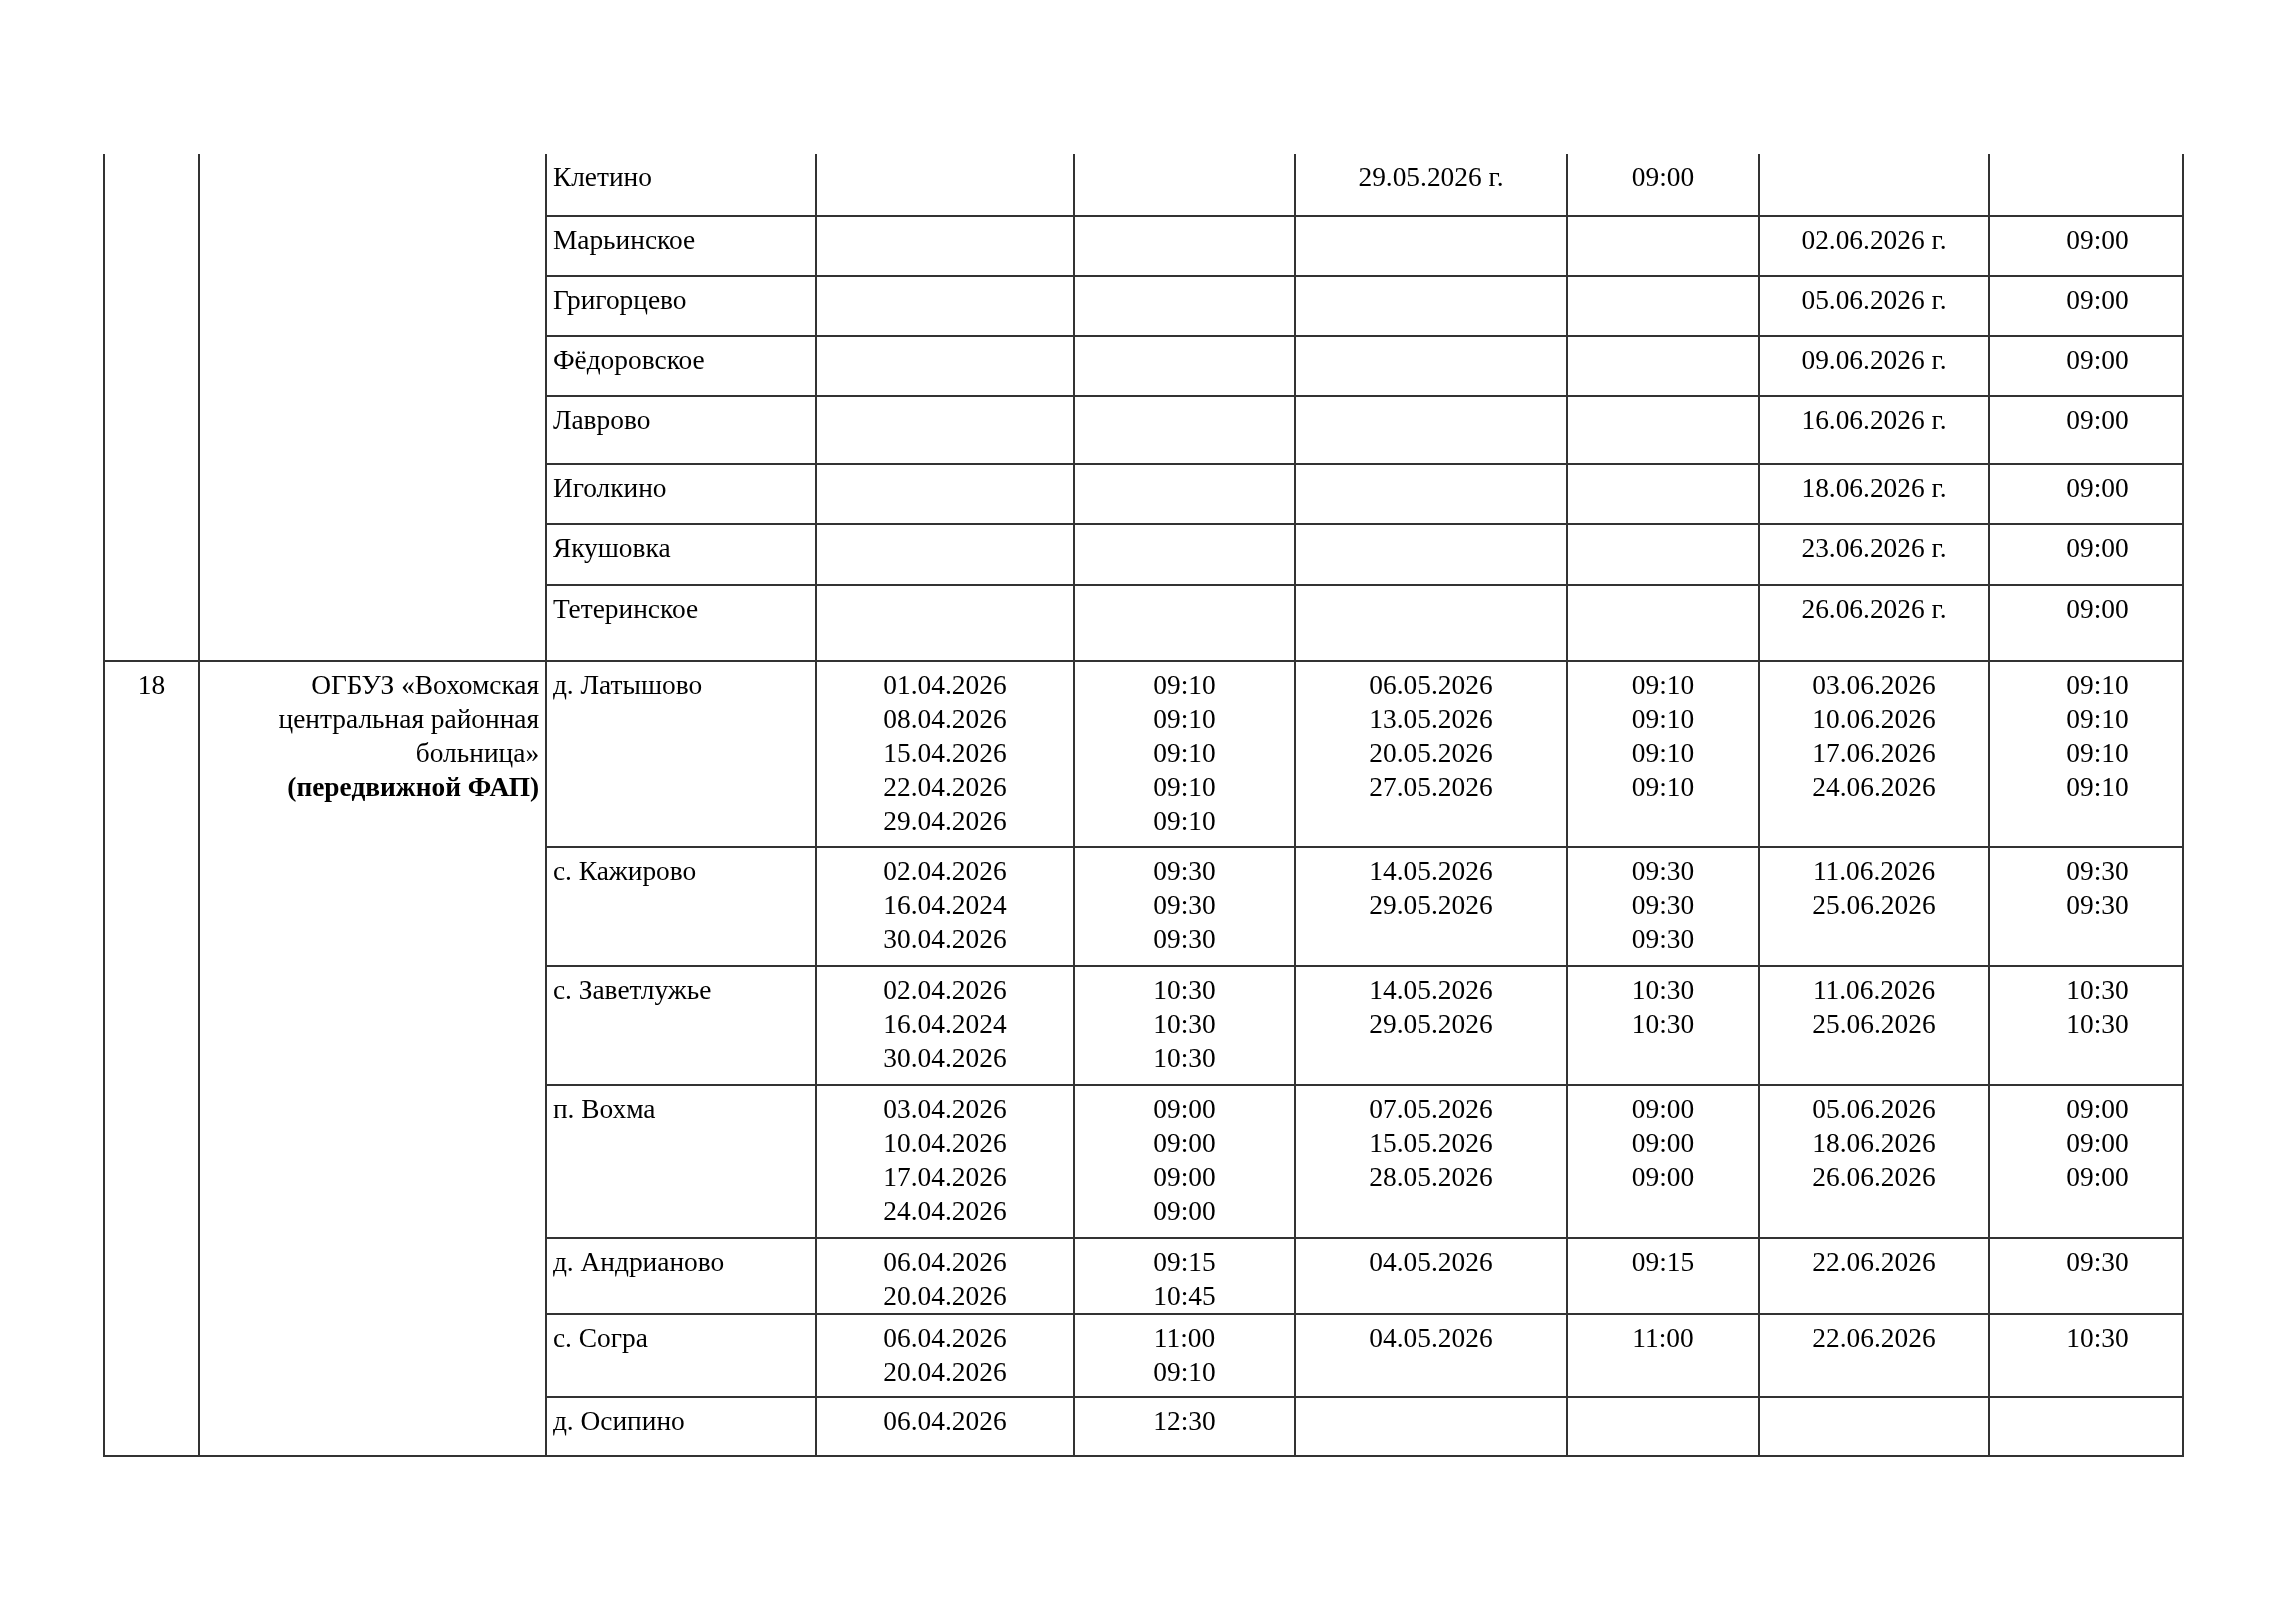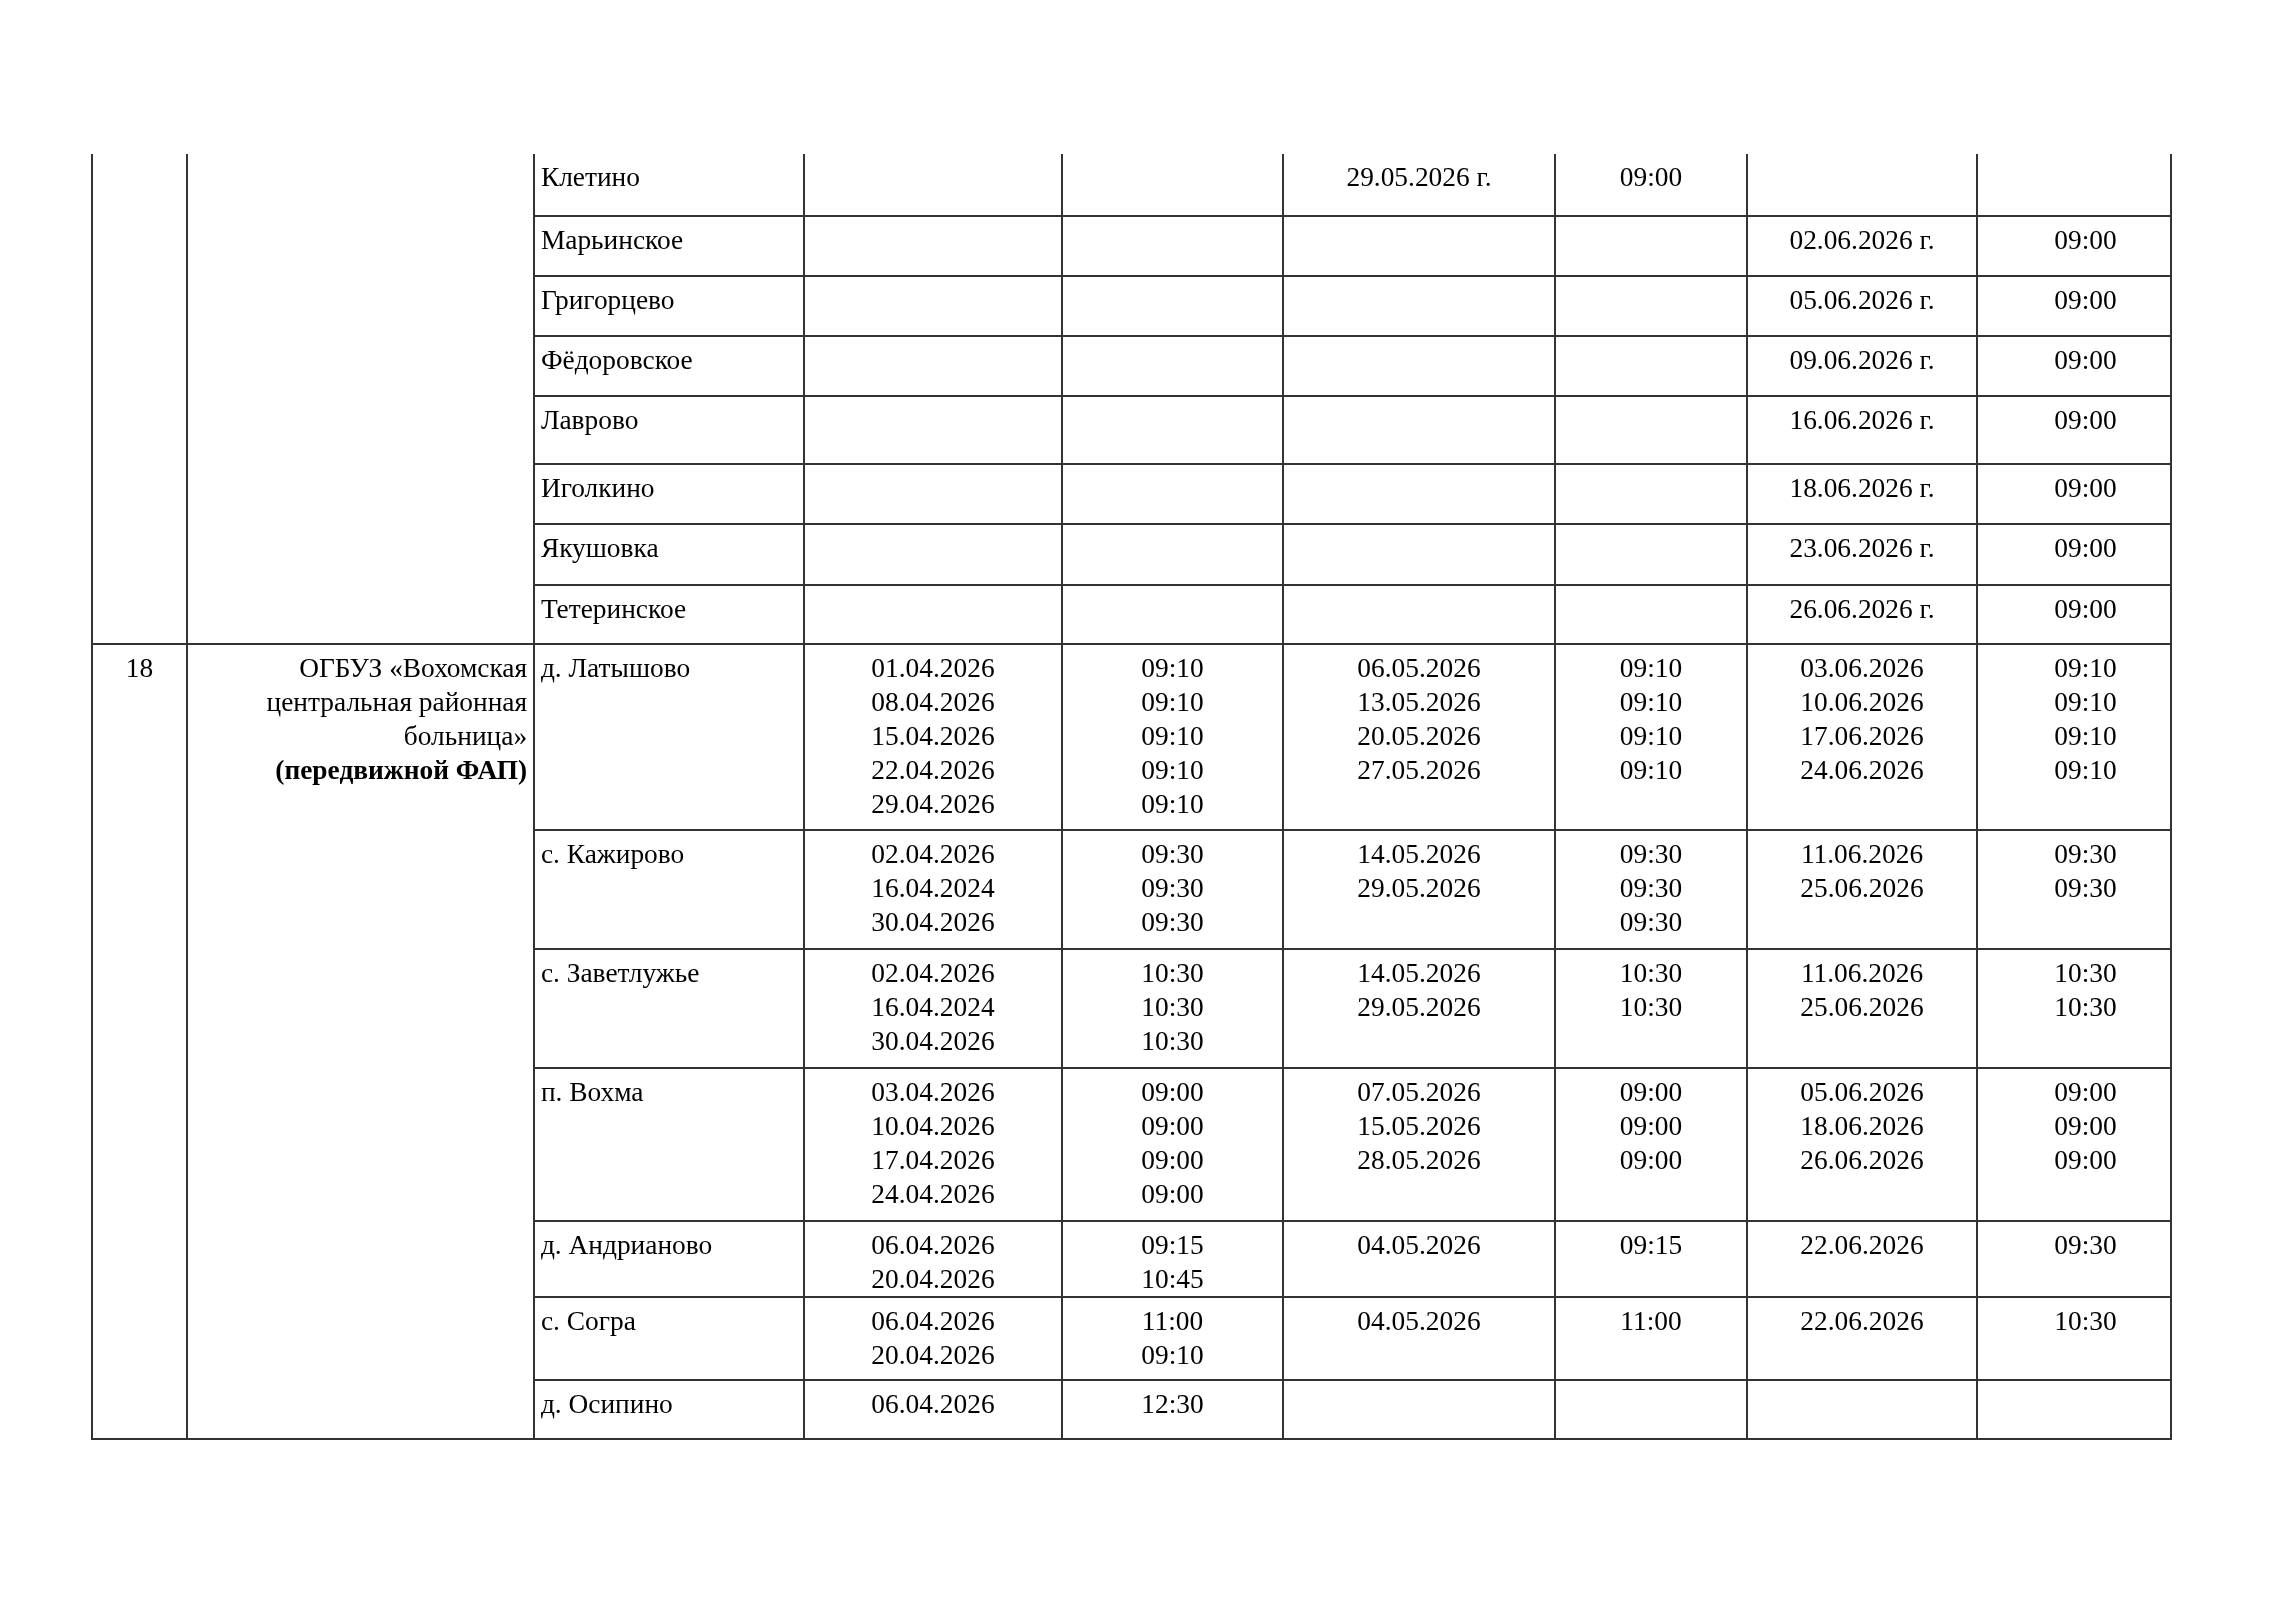--- a/index.html
+++ b/index.html
@@ -1,19 +1,19 @@
 <!DOCTYPE html>
 <html><head>
 <meta charset="utf-8">
 <style>
   html, body { margin: 0; padding: 0; background: #ffffff; }
   body { width: 2293px; height: 1621px; position: relative; overflow: hidden;
          font-family: "Liberation Serif", "DejaVu Serif", serif; color: #000; }
   table.sched {
-    position: absolute; left: 91px; top: 154px;
+    position: absolute; left: 103px; top: 154px;
     border-collapse: collapse; table-layout: fixed;
     font-size: 27.4px; line-height: 34px;
   }
   table.sched td {
     border: 2px solid #333; vertical-align: top; padding: 5.9px 5.9px 0 5.9px;
     box-sizing: border-box; overflow: hidden;
   }
   table.sched tr.top-open td { border-top: none; }
   td.c-num { text-align: center; border-radius: 20px; }
   td.c-org { text-align: right; }
@@ -137,21 +137,21 @@
         <td class="c-time"></td>
         <td class="c-date"></td>
         <td class="c-time"></td>
         <td class="c-date">
           <span class="line">23.06.2026 г.</span>
         </td>
         <td class="c-time pad">
           <span class="line">09:00</span>
         </td>
       </tr>
-      <tr style="height:59px">
+      <tr style="height:76px">
         <td class="c-num" style="border-top: none;"></td>
         <td class="c-org" style="border-top: none;"></td>
         <td class="c-place">Тетеринское</td>
         <td class="c-date"></td>
         <td class="c-time"></td>
         <td class="c-date"></td>
         <td class="c-time"></td>
         <td class="c-date">
           <span class="line">26.06.2026 г.</span>
         </td>

